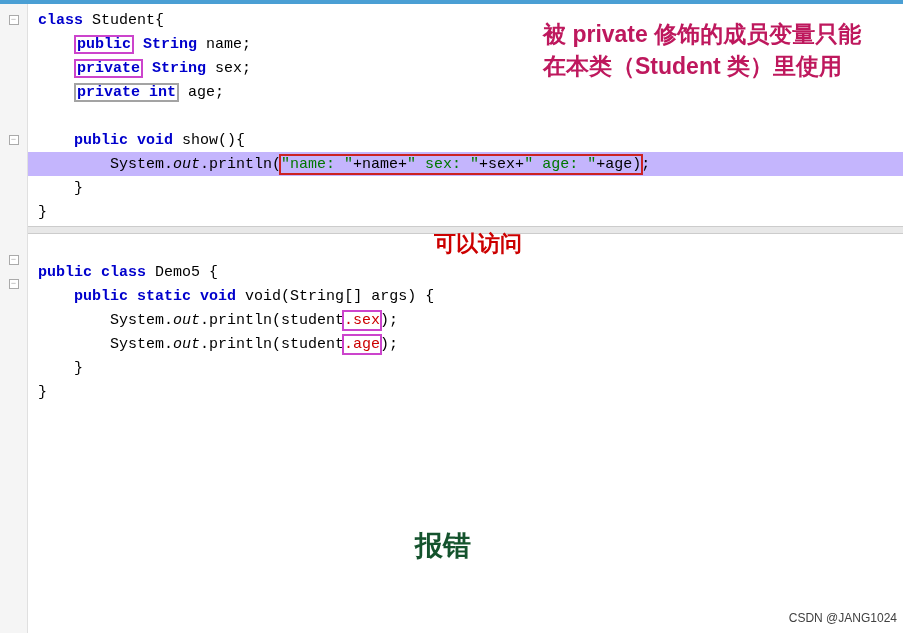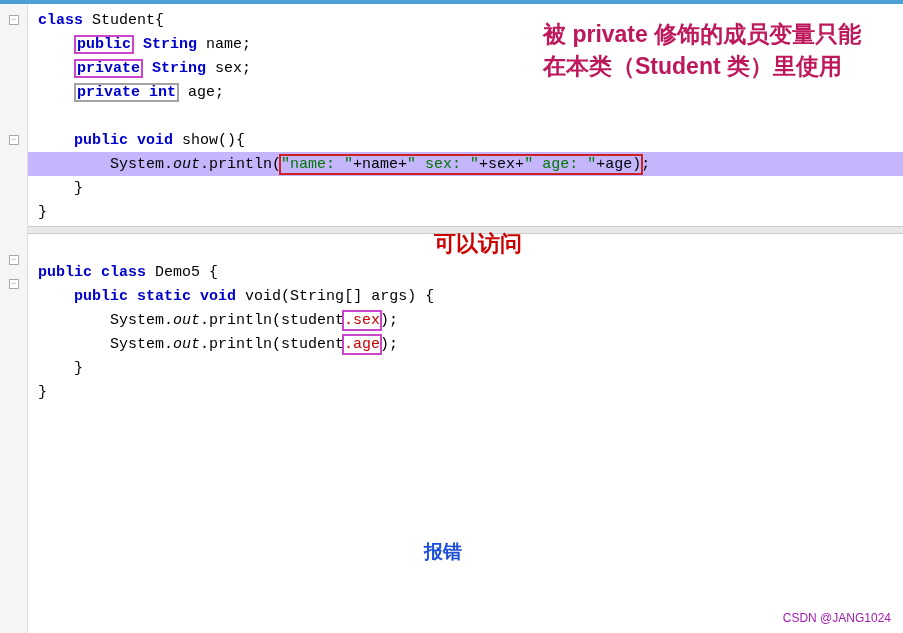--- a/index.html
+++ b/index.html
@@ -122,33 +122,33 @@
       font-family: 'Microsoft YaHei', SimHei, Arial, sans-serif;
       font-size: 22px;
       font-weight: bold;
       color: #cc0000;
       text-align: center;
     }
 
     .annotation-error {
       position: absolute;
       font-family: Liberation Sans, sans-serif;
-      font-size: 19px;
+      font-size: 28px;
       font-weight: bold;
-      color: #1d4ed8;
+      color: #14532d;
       text-align: center;
     }
 
     
     .watermark {
       position: absolute;
       bottom: 8px;
-      right: 12px;
+      right: 6px;
       font-size: 12px;
-      color: #a21caf;
+      color: #404040;
       font-family: Arial, sans-serif;
     }
   </style>
 </head>
 <body>
 
 <div class="editor-bg">
   <div class="top-bar"></div>
 
   <div class="code-area">

